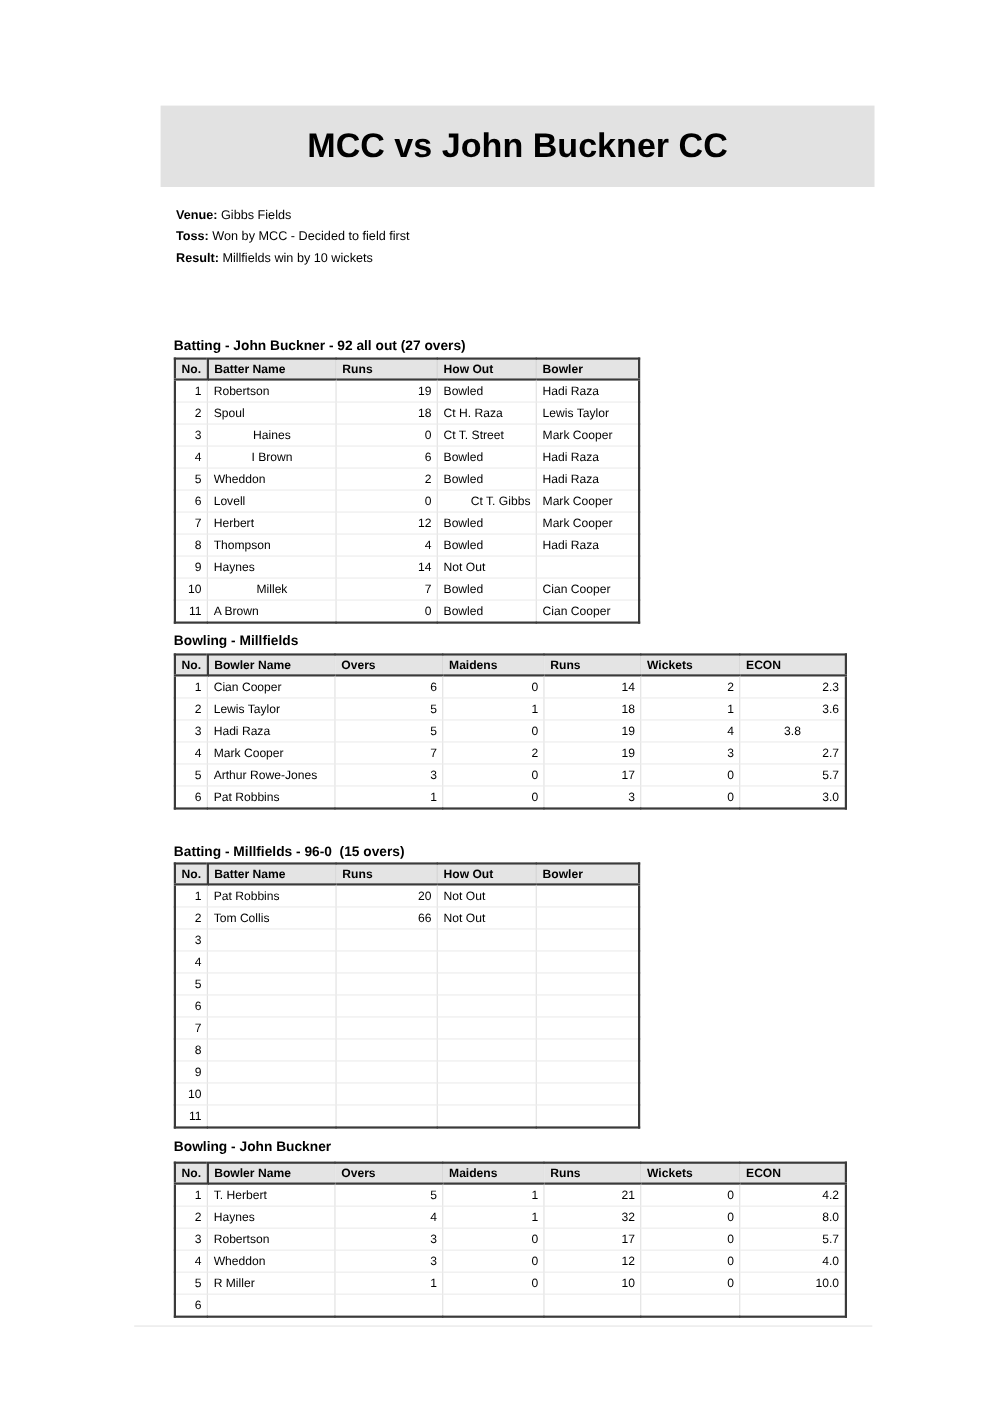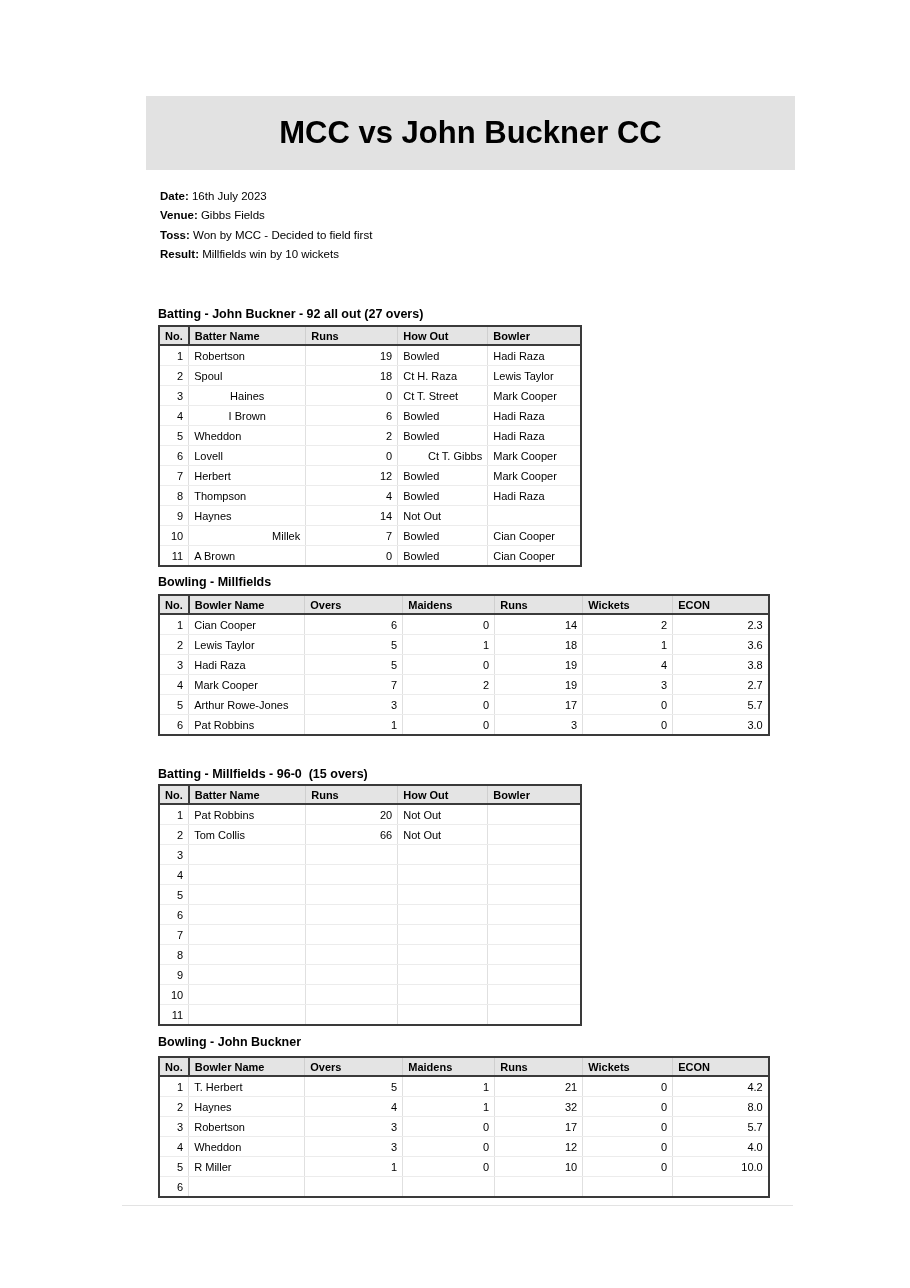--- a/index.html
+++ b/index.html
@@ -107,21 +107,20 @@
 </head>
 <body>
 
 <div class="page">
 
   <header class="banner">
     <h1>MCC vs John Buckner CC</h1>
   </header>
 
   <section class="match-info">
-      <div class="info-line"><span class="info-label">Date: </span><span class="info-value">16th July 2023</span></div>
       <div class="info-line"><span class="info-label">Venue: </span><span class="info-value">Gibbs Fields</span></div>
       <div class="info-line"><span class="info-label">Toss: </span><span class="info-value">Won by MCC - Decided to field first</span></div>
       <div class="info-line"><span class="info-label">Result: </span><span class="info-value">Millfields win by 10 wickets</span></div>
     </section>
 
   <div class="section-title title-batting-1">Batting - John Buckner - 92 all out (27 overs)</div>
   <table class="score t-batting-1">
       <colgroup>
         <col style="width: 26px;">
         <col style="width: 117px;">
@@ -197,21 +196,21 @@
         </tr>
         <tr>
           <td style="text-align: right;">9</td>
           <td style="text-align: left;">Haynes</td>
           <td style="text-align: right;">14</td>
           <td style="text-align: left;">Not Out</td>
           <td style="text-align: left;"></td>
         </tr>
         <tr>
           <td style="text-align: right;">10</td>
-          <td style="text-align: right;">Millek</td>
+          <td style="text-align: center;">Millek</td>
           <td style="text-align: right;">7</td>
           <td style="text-align: left;">Bowled</td>
           <td style="text-align: left;">Cian Cooper</td>
         </tr>
         <tr>
           <td style="text-align: right;">11</td>
           <td style="text-align: left;">A Brown</td>
           <td style="text-align: right;">0</td>
           <td style="text-align: left;">Bowled</td>
           <td style="text-align: left;">Cian Cooper</td>
@@ -260,21 +259,21 @@
           <td style="text-align: right;">1</td>
           <td style="text-align: right;">3.6</td>
         </tr>
         <tr>
           <td style="text-align: right;">3</td>
           <td style="text-align: left;">Hadi Raza</td>
           <td style="text-align: right;">5</td>
           <td style="text-align: right;">0</td>
           <td style="text-align: right;">19</td>
           <td style="text-align: right;">4</td>
-          <td style="text-align: right;">3.8</td>
+          <td style="text-align: center;">3.8</td>
         </tr>
         <tr>
           <td style="text-align: right;">4</td>
           <td style="text-align: left;">Mark Cooper</td>
           <td style="text-align: right;">7</td>
           <td style="text-align: right;">2</td>
           <td style="text-align: right;">19</td>
           <td style="text-align: right;">3</td>
           <td style="text-align: right;">2.7</td>
         </tr>

